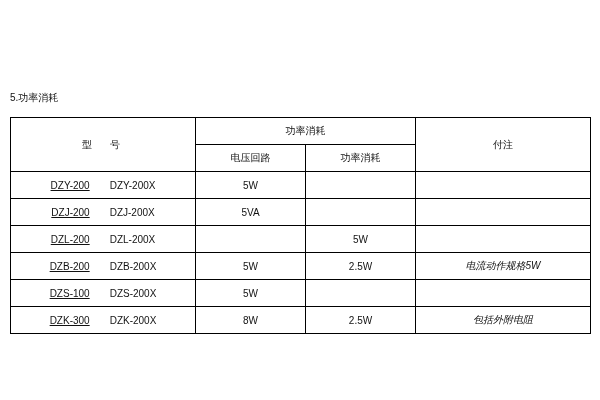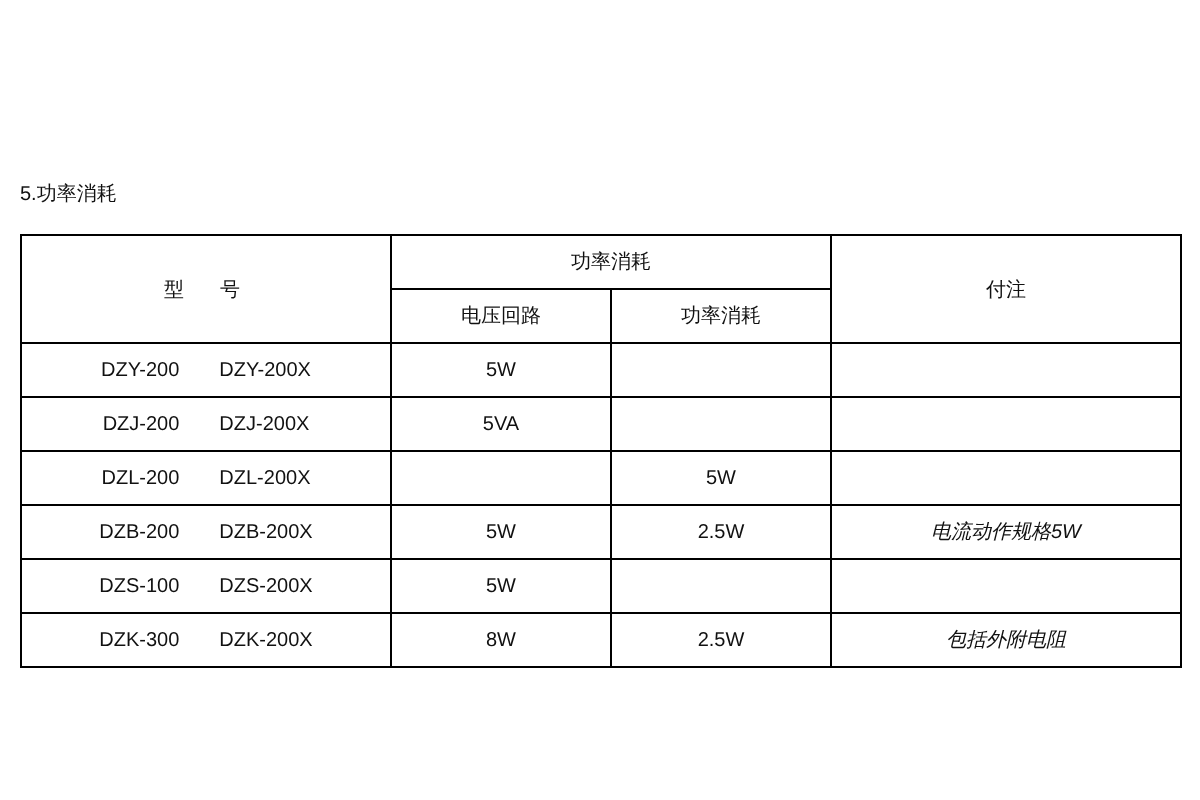--- a/index.html
+++ b/index.html
@@ -68,21 +68,21 @@
     font-family: Liberation Mono, monospace;
   }
   .sub-hdr {
     font-size: 9.5px;
   }
   .model-cell {
     text-align: center;
     font-size: 9.5px;
     white-space: nowrap;
   }
-  .model-cell .m1 { display: inline-block; }
+  .model-cell .m1 { display: inline-block; text-decoration: underline; }
   .model-cell .gap { display: inline-block; width: 20px; }
   .model-cell .m2 { display: inline-block; }
   .val-cell {
     font-size: 9.5px;
   }
   .note-cell {
     font-size: 9.5px;
     font-style: italic;
   }
 </style>

